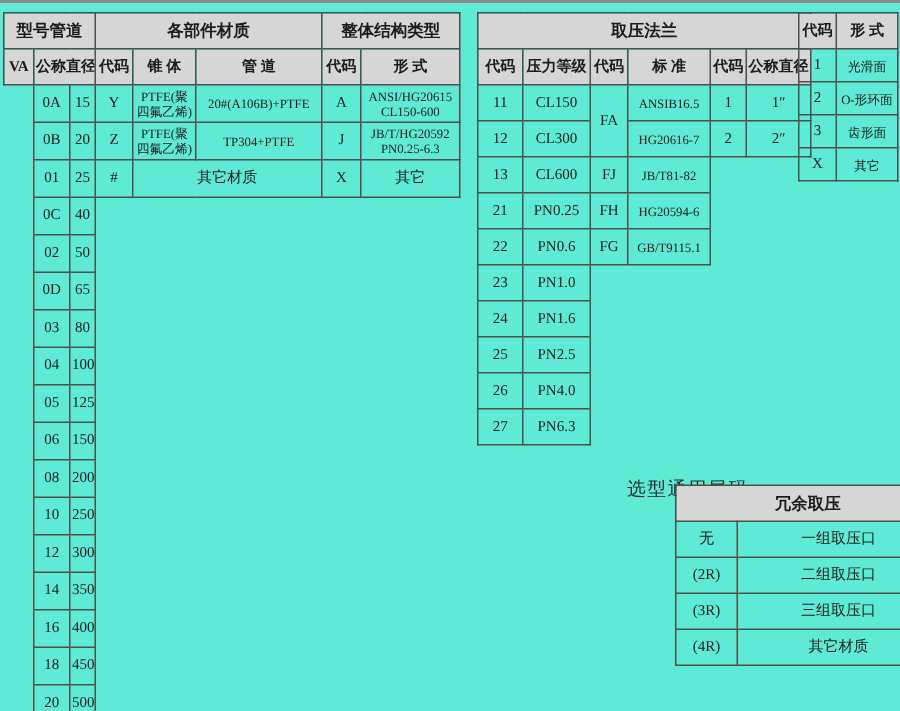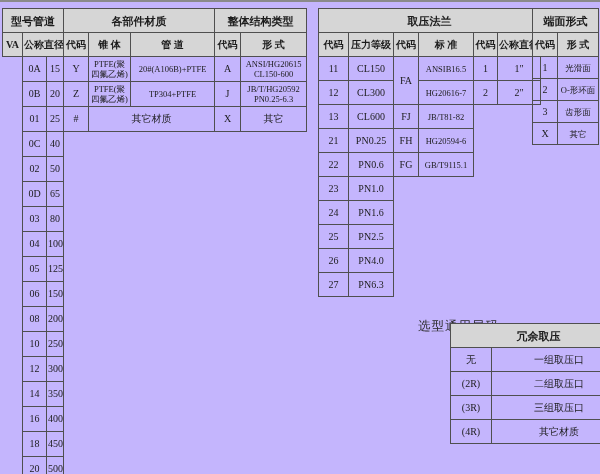--- a/index.html
+++ b/index.html
@@ -1,16 +1,16 @@
 <!DOCTYPE html>
 <html><head>
 <meta charset="utf-8">
 <style>
   html,body{margin:0;padding:0;background:#fff;}
-  .page{position:relative;width:600px;height:474px;background:#c4b5fd;overflow:hidden;
+  .page{position:relative;width:600px;height:474px;background:#5eead4;overflow:hidden;
         font-family:"Liberation Serif","DejaVu Serif",serif;color:#1c1c1c;}
   .topline{position:absolute;left:0;top:0;width:600px;height:2px;background:#8a8a8a;}
   table{position:absolute;border-collapse:collapse;table-layout:fixed;}
   td,th{border:1px solid #4f4f4f;padding:0 1px;text-align:center;vertical-align:middle;
         font-size:10px;line-height:12px;overflow:hidden;white-space:nowrap;}
   th{background:#d6d6d6;font-weight:bold;}
   th.grp{font-size:11px;}
   td.small{font-size:8.5px;line-height:10px;white-space:normal;}
   td.ghost,th.ghost{border:none;background:transparent;}
   tr.hr{height:24px;}
@@ -249,23 +249,20 @@
         </tr>
   </tbody>
     </table>
 
   <table style="left:532px;top:8px;width:66px;">
     <colgroup>
         <col style="width:25px">
         <col style="width:41px">
       </colgroup>
     <tbody>
-        <tr class="hr">
-          <th class="grp" colspan="2">端面形式</th>
-        </tr>
     <tr class="hr">
       <th>代码</th>
       <th>形 式</th>
     </tr>
     <tr class="er">
           <td>1</td>
           <td class="small">光滑面</td>
         </tr>
     <tr class="er">
           <td>2</td>

